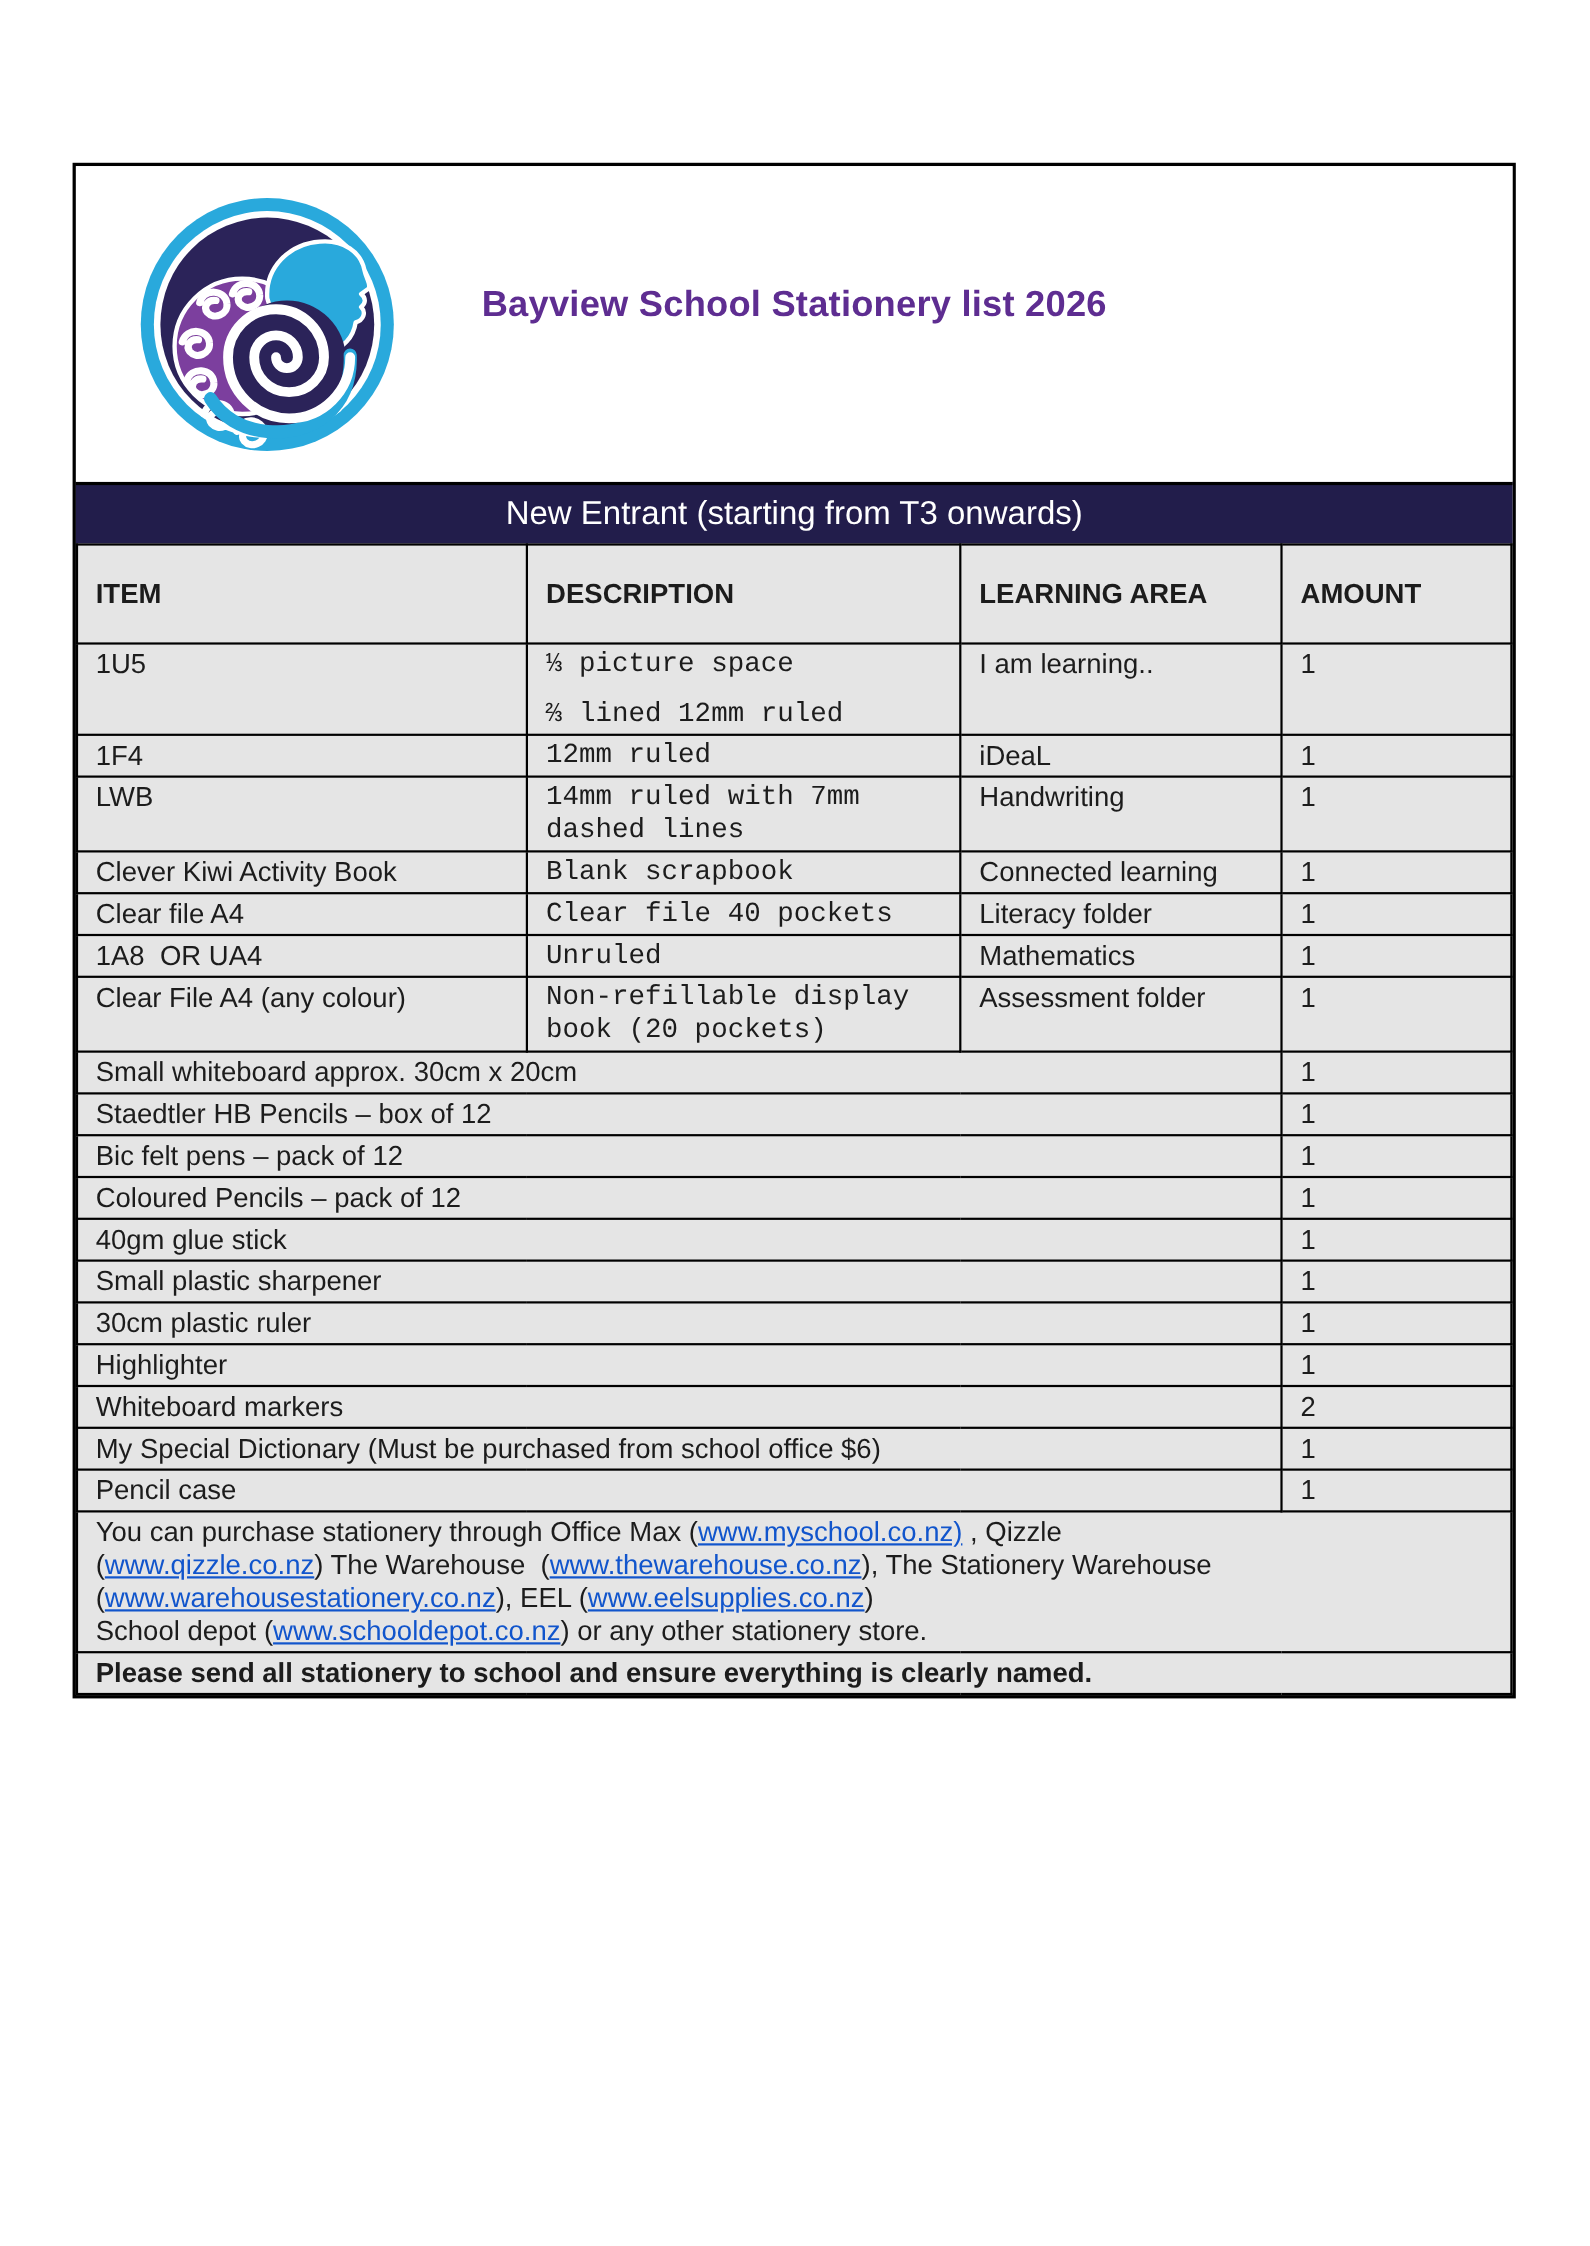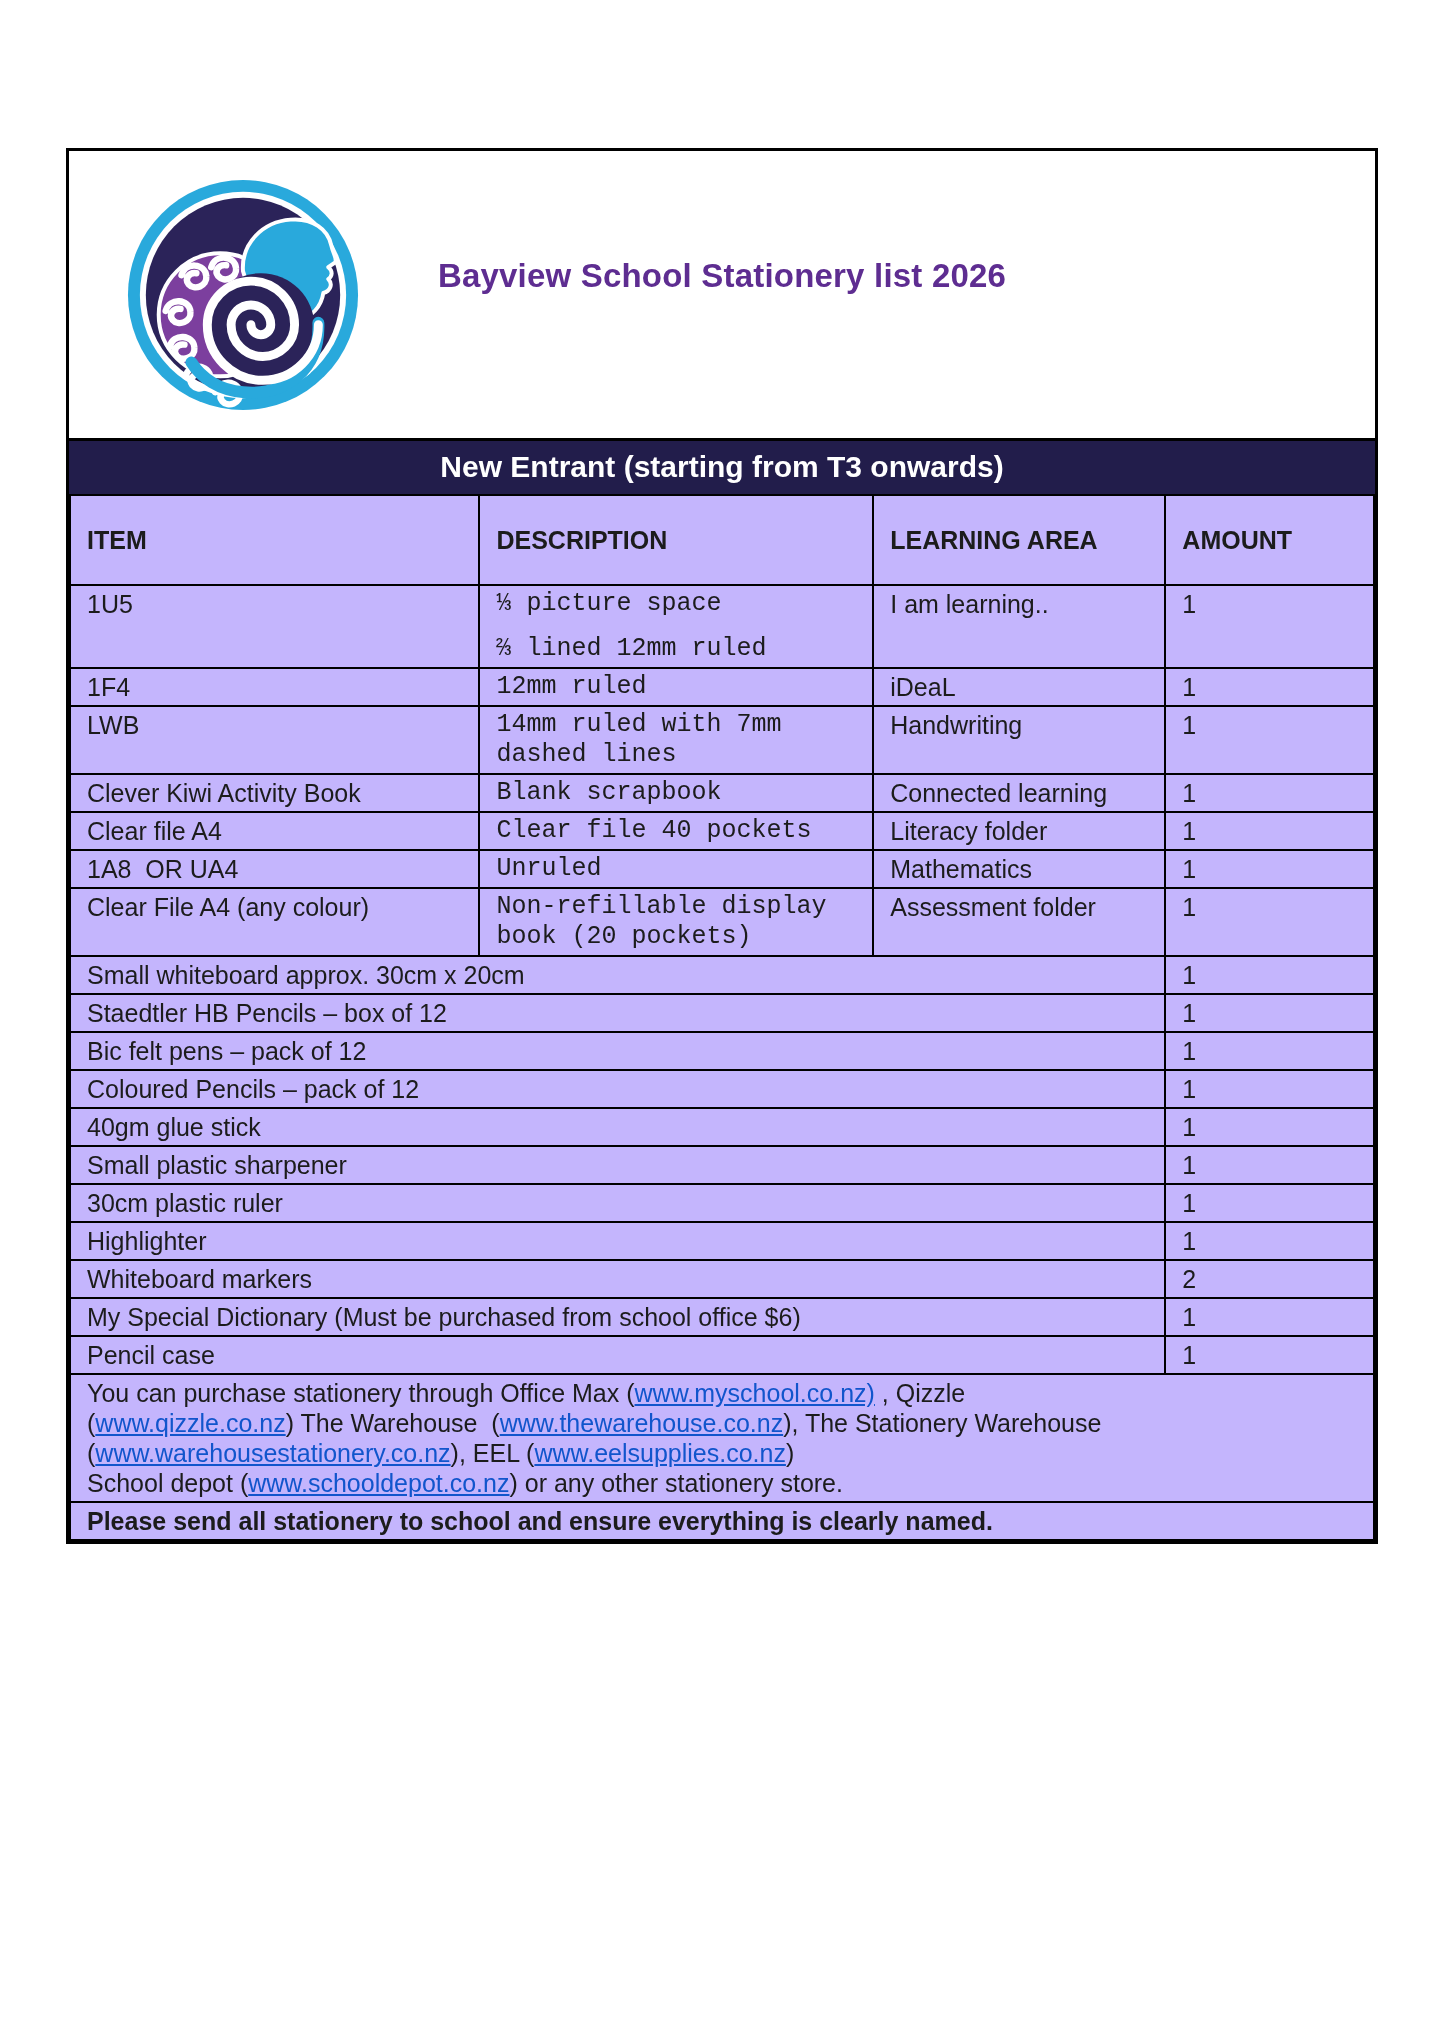--- a/index.html
+++ b/index.html
@@ -4,29 +4,29 @@
 <style>
   :root{
     --page_bg:#ffffff; --border:#000000; --banner_bg:#221d4b; --banner_text:#ffffff;
     --title:#5e2d91; --link:#1155cc; --text:#1c1c1c;
     --logo_cyan:#29a9dc; --logo_navy:#2b2359; --logo_purple:#7c3f9e;
   }
   *{box-sizing:border-box; margin:0; padding:0;}
   html,body{background:#fff;}
   body{font-family:"Liberation Sans", sans-serif; color:var(--text);}
   .page{position:relative; width:1445px; height:2042px; background:var(--page_bg); overflow:hidden;}
-  .doc-box{position:absolute; left:66px; top:148px; width:1312px; border:3px solid var(--border); background:#c4b5fd;}
+  .doc-box{position:absolute; left:66px; top:148px; width:1312px; border:3px solid var(--border); background:#e5e5e5;}
 
   .doc-header{position:relative; height:287px; background:#fff;}
   .logo{position:absolute; left:55px; top:24px; width:238px; height:240px;}
   .doc-title{position:absolute; left:0; right:0; top:106px; text-align:center;
              font-size:33px; font-weight:bold; color:var(--title); letter-spacing:.2px;}
 
   .banner{background:var(--banner_bg); color:var(--banner_text); text-align:center;
-          font-weight:bold; font-size:30px; padding:9px 0 10px; border-top:3px solid var(--border);}
+          font-weight:normal; font-size:30px; padding:9px 0 10px; border-top:3px solid var(--border);}
 
   table.stationery{width:100%; border-collapse:collapse; table-layout:fixed;}
   table.stationery th, table.stationery td{border:2.5px solid var(--border); vertical-align:top;
           font-size:25px; line-height:30px; padding:3px 16px; white-space:pre-wrap; text-align:left;}
   table.stationery th{font-weight:bold; padding:29px 16px;}
   td.c-amount{text-align:center;}
   td.c-desc p{margin:0;font-family:Liberation Mono, monospace;}
   td.c-desc p + p{margin-top:15px;}
 
   td.purchase{font-size:24px; line-height:37px; padding:7px 14px 9px;}

